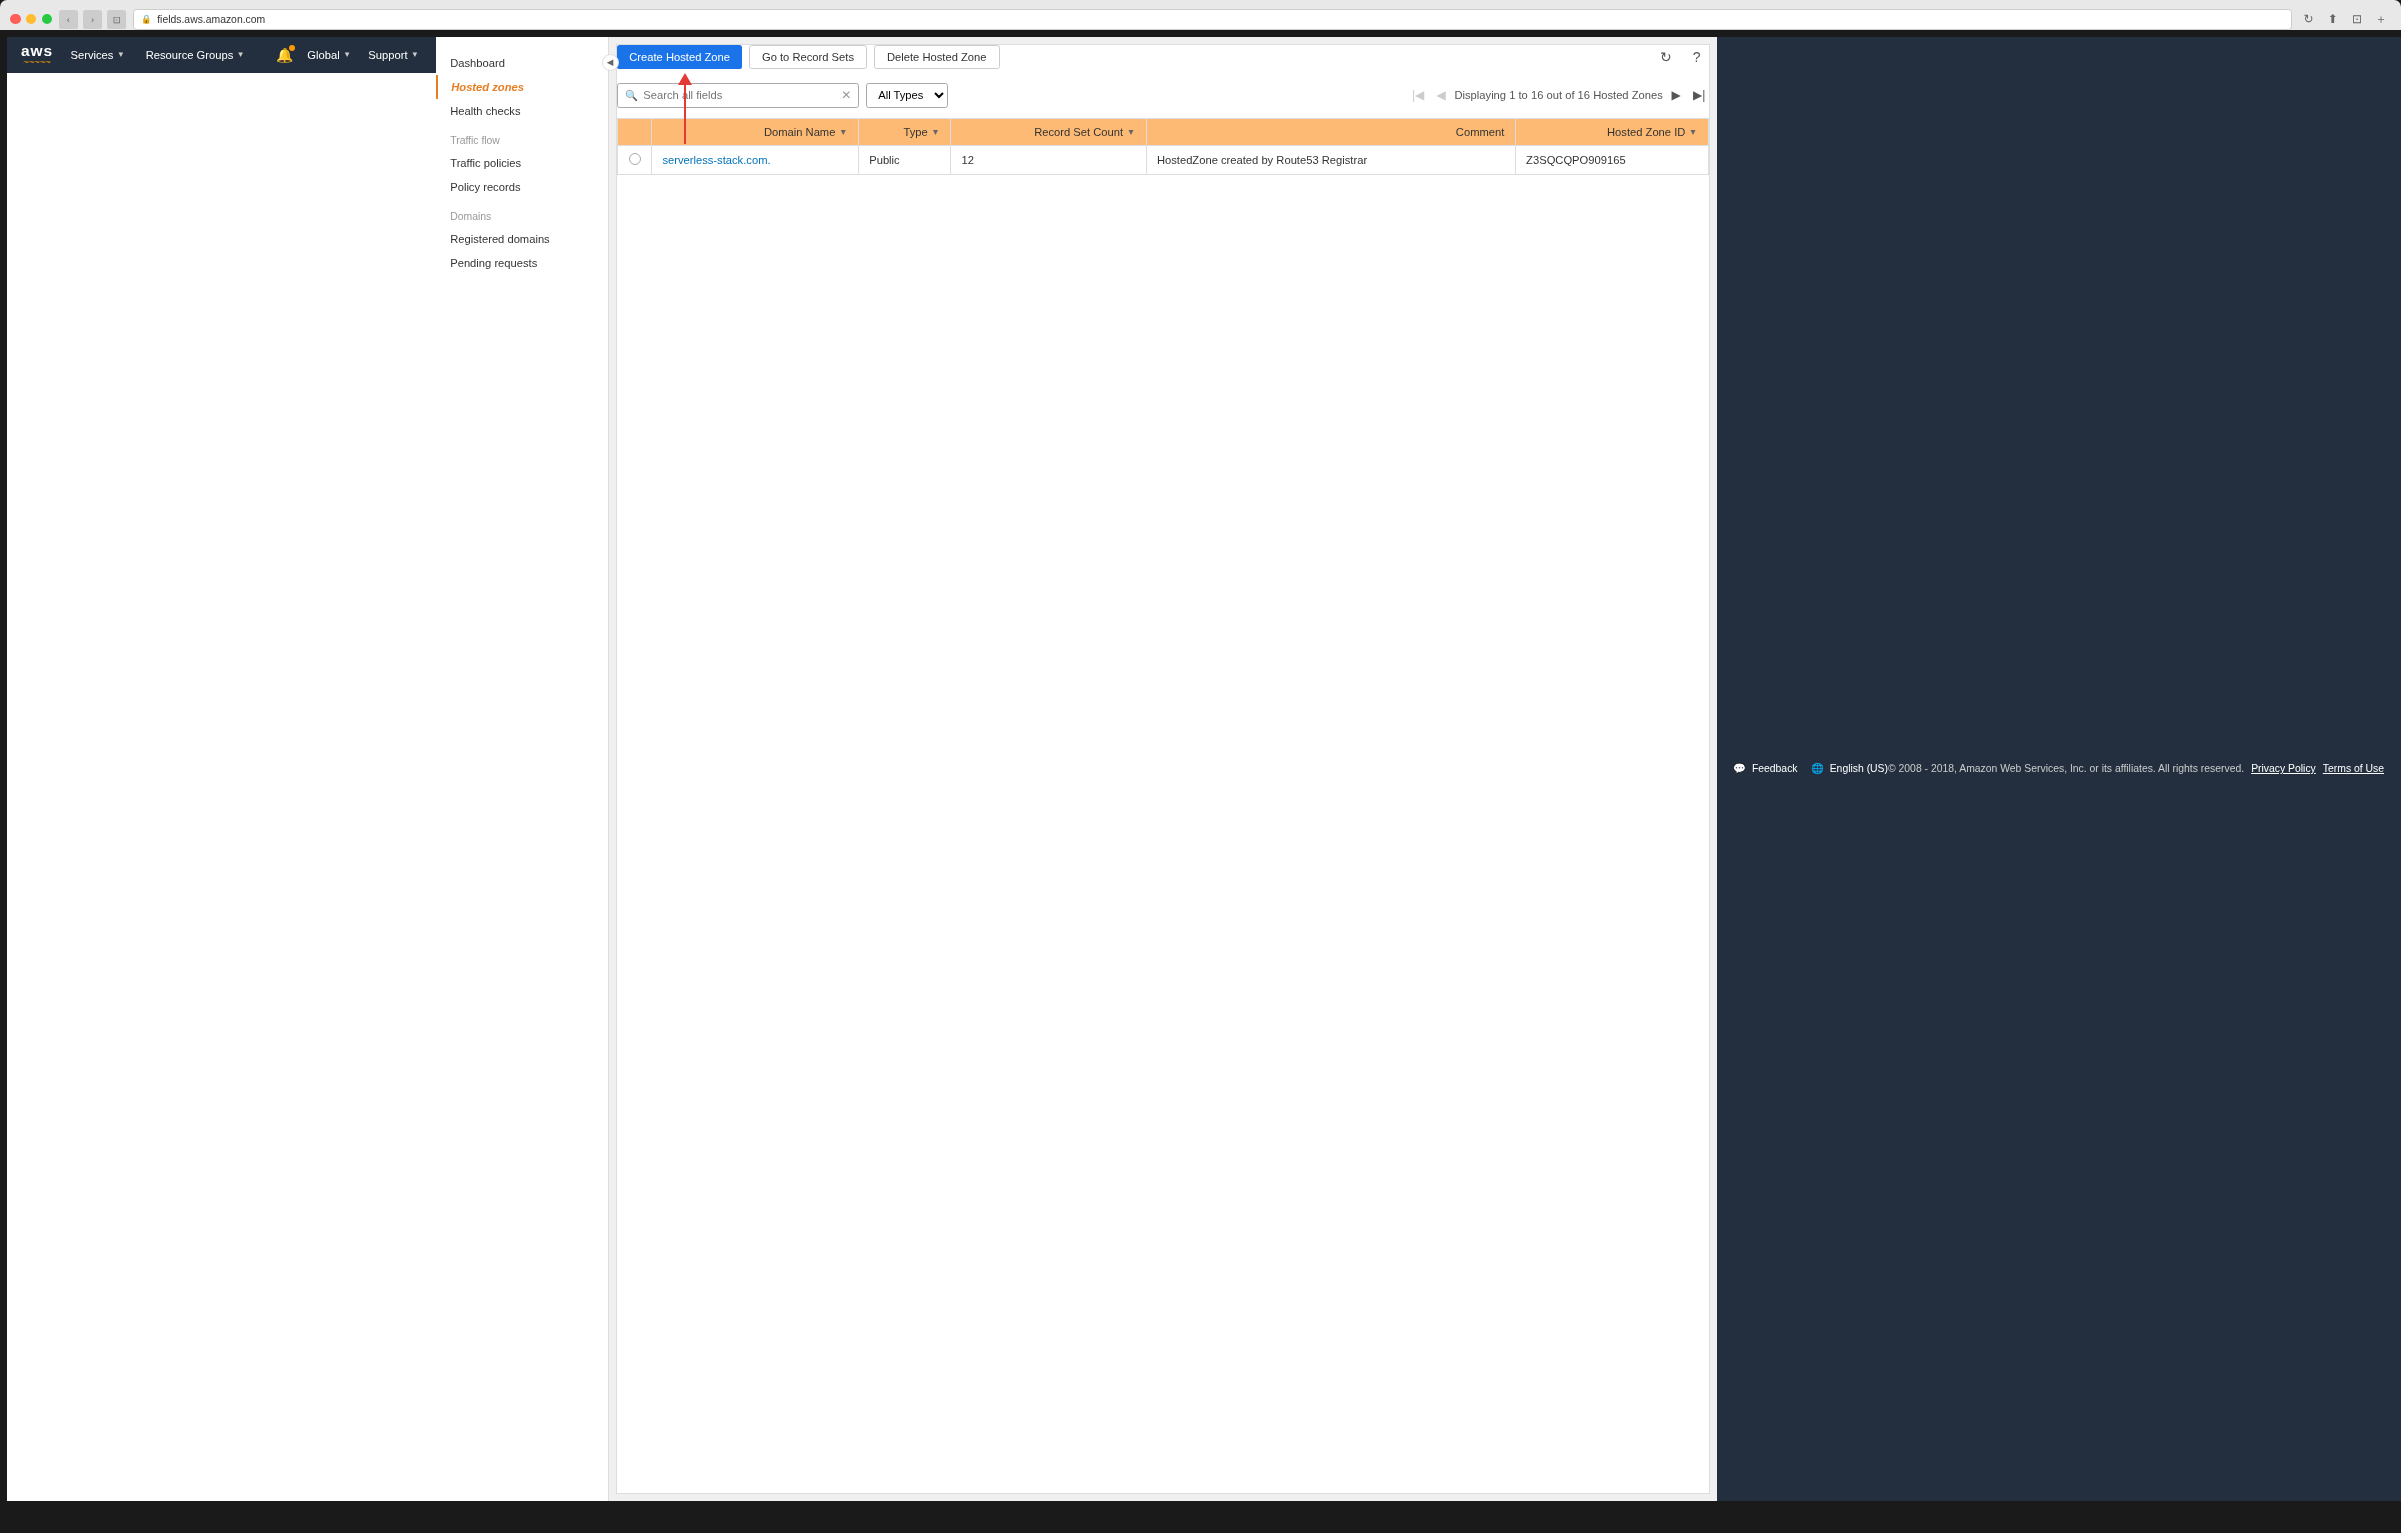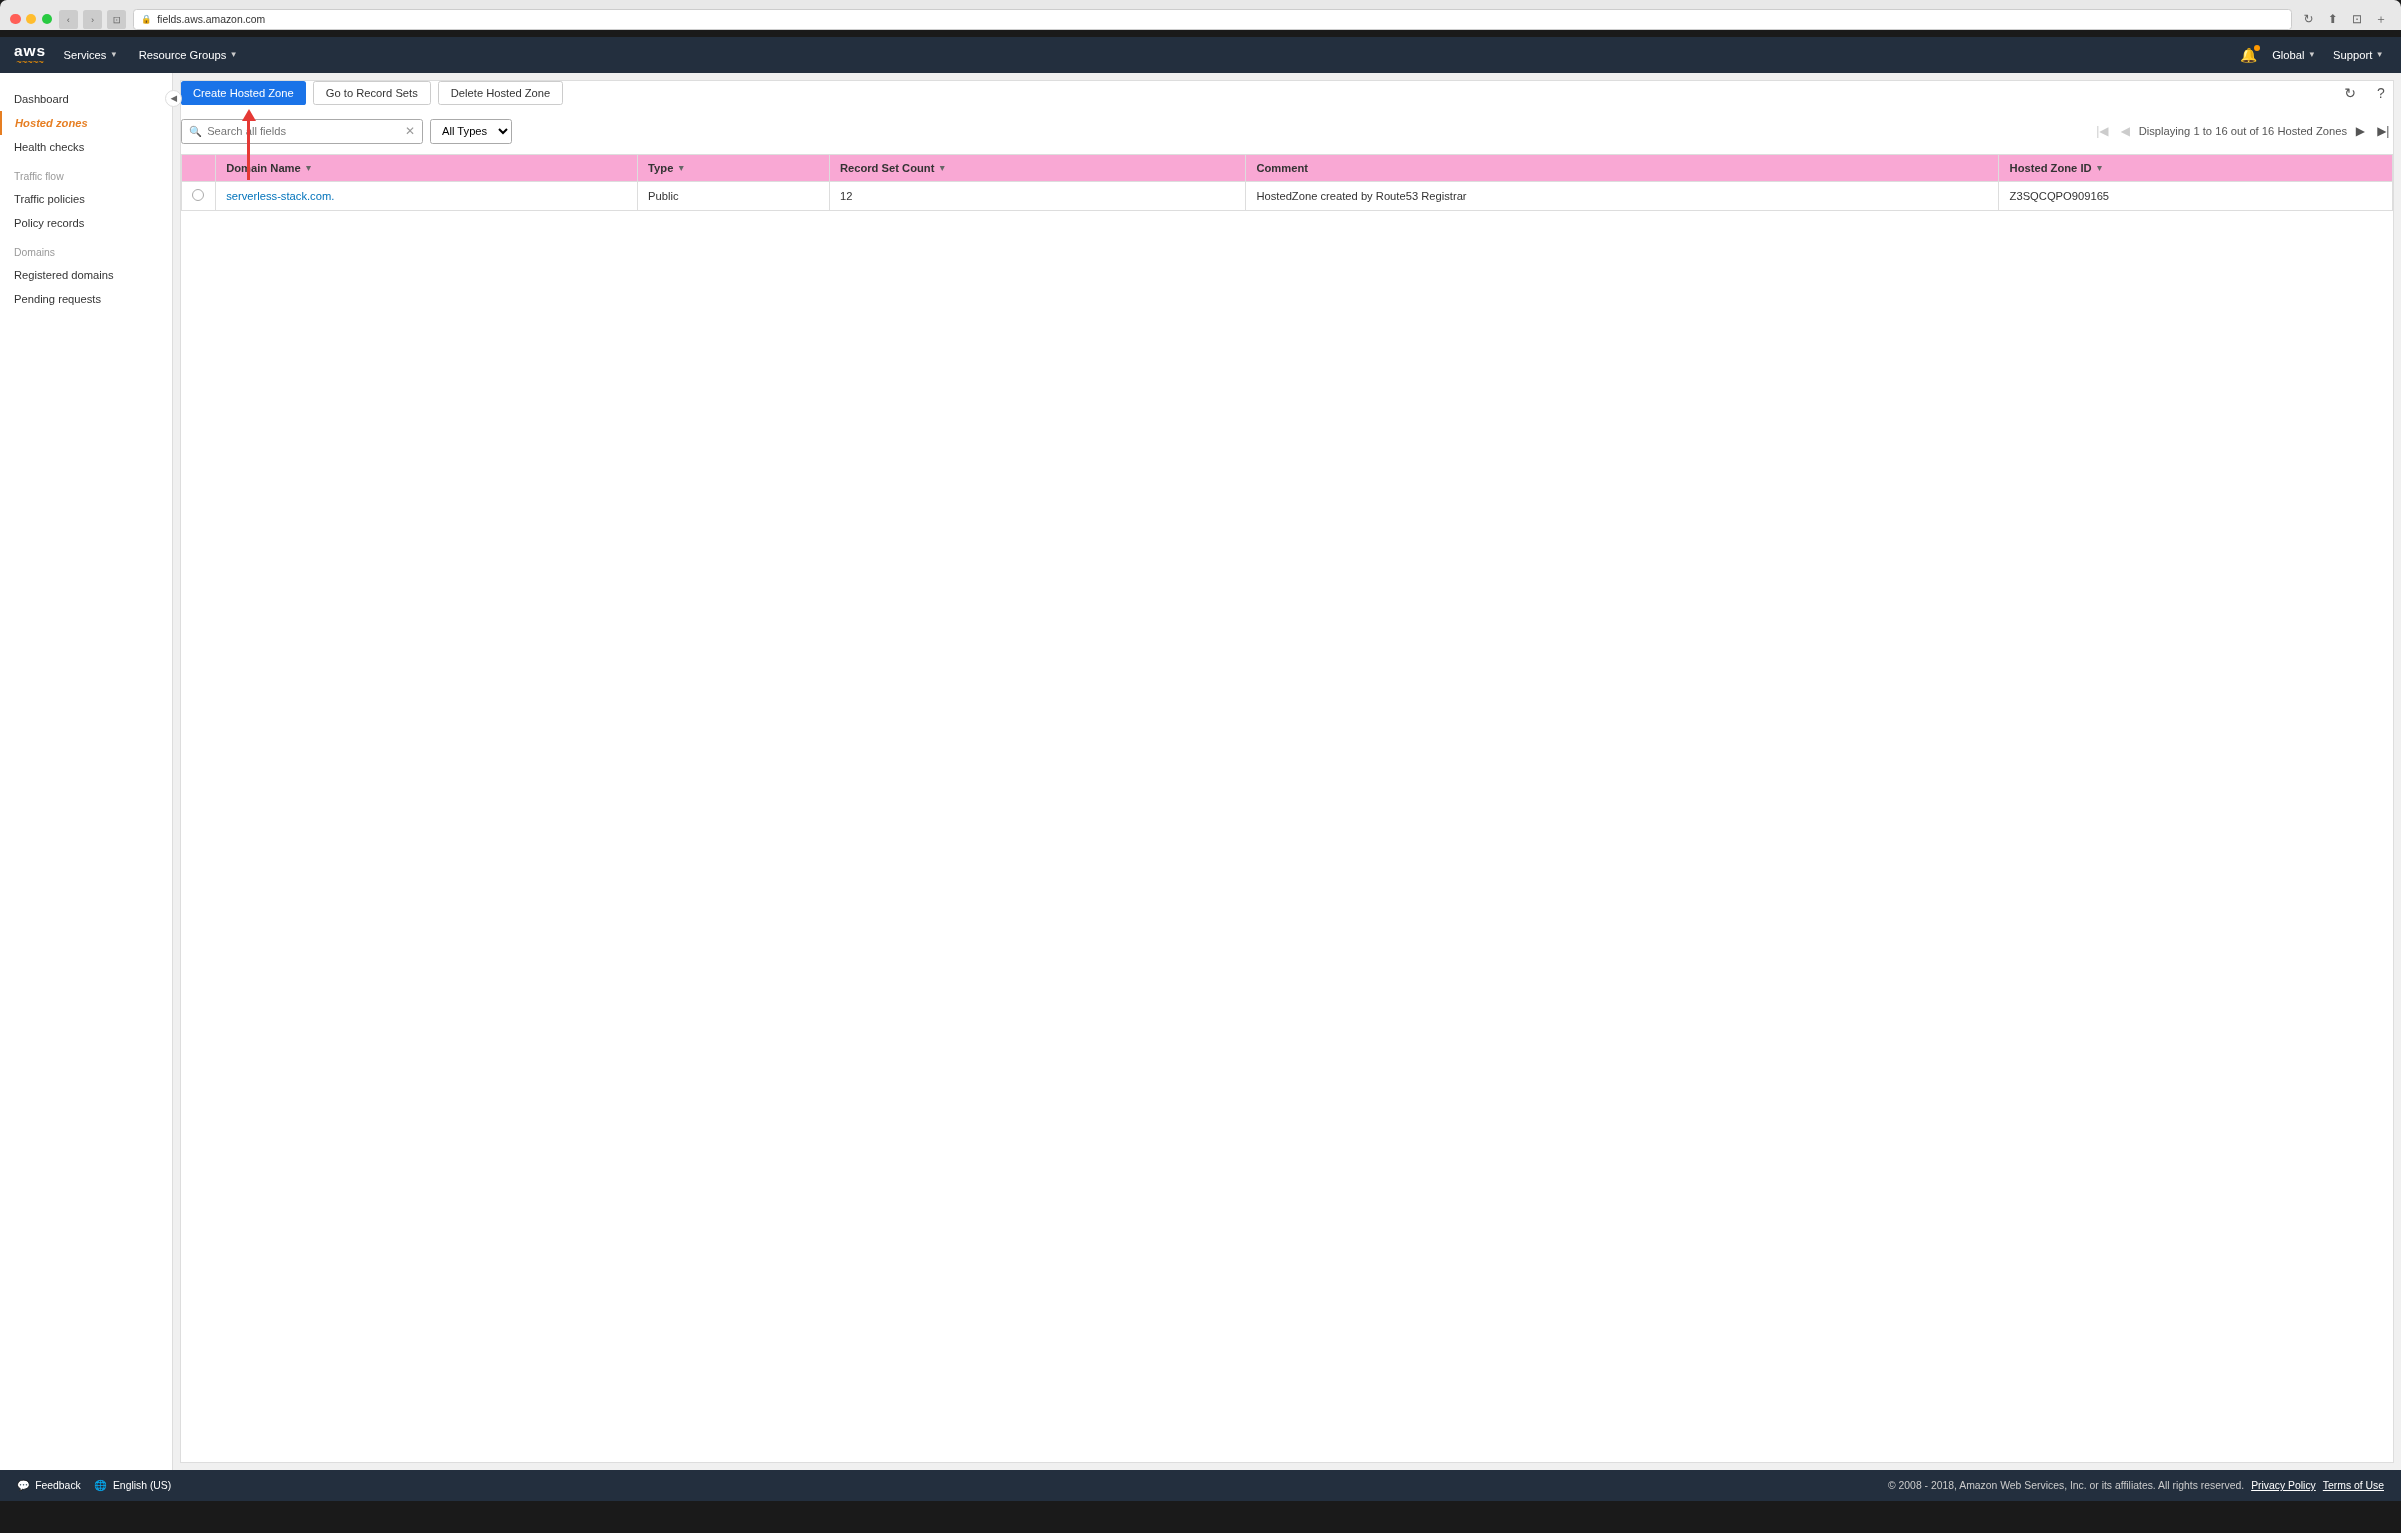--- a/index.html
+++ b/index.html
@@ -93,21 +93,22 @@
       color: #333;
       border: 0.9px solid #ccc;
       border-bottom: none;
     }
 
     
     .app-window {
       background: white;
       min-height: calc(100vh - 69px);
       display: flex;
-      flex-direction: column;
+      flex-direction: row;
+      margin-left: 7px;
     }
 
     
     .aws-topnav {
       background: #232f3e;
       height: 36px;
       display: flex;
       align-items: center;
       padding: 0 14px;
       gap: 14px;
@@ -307,25 +308,25 @@
     }
     .page-nav-btn.disabled { color: #ccc; cursor: default; }
 
     
     .data-table {
       width: 100%;
       border-collapse: collapse;
       font-size: 11.2px;
     }
     .data-table th {
-      background: #f9a8d4;
+      background: #fdba74;
       border: 0.9px solid #ddd;
       padding: 7px 10.4px;
-      text-align: left;
-      font-weight: 700;
+      text-align: right;
+      font-weight: 400;
       color: #333;
       white-space: nowrap;
     }
     .data-table td {
       border: 0.9px solid #ddd;
       padding: 7px 10.4px;
       color: #333;
     }
     .col-sort {
       display: inline-flex;

